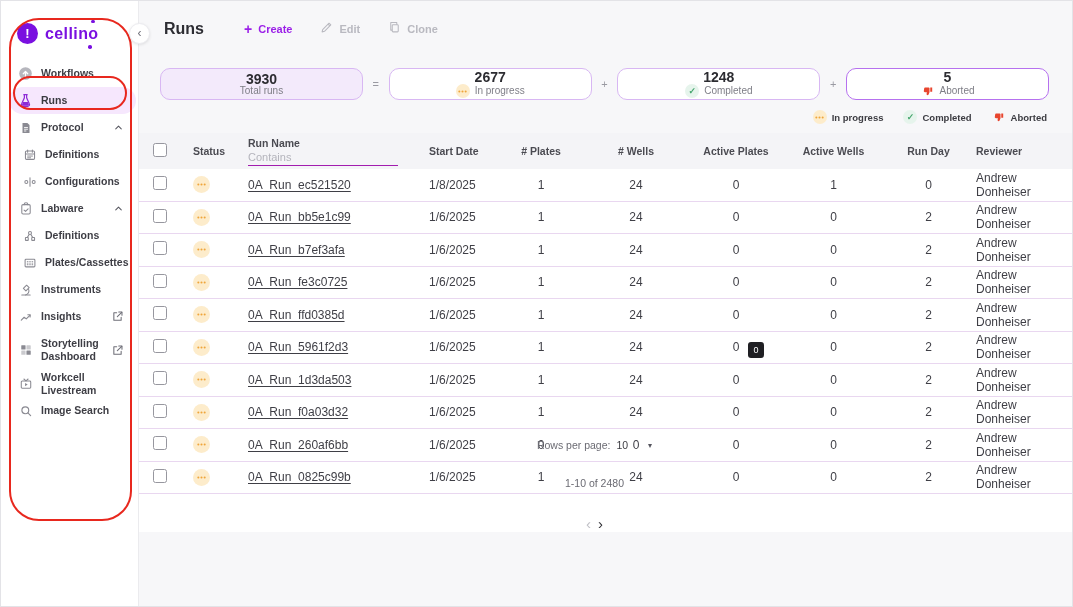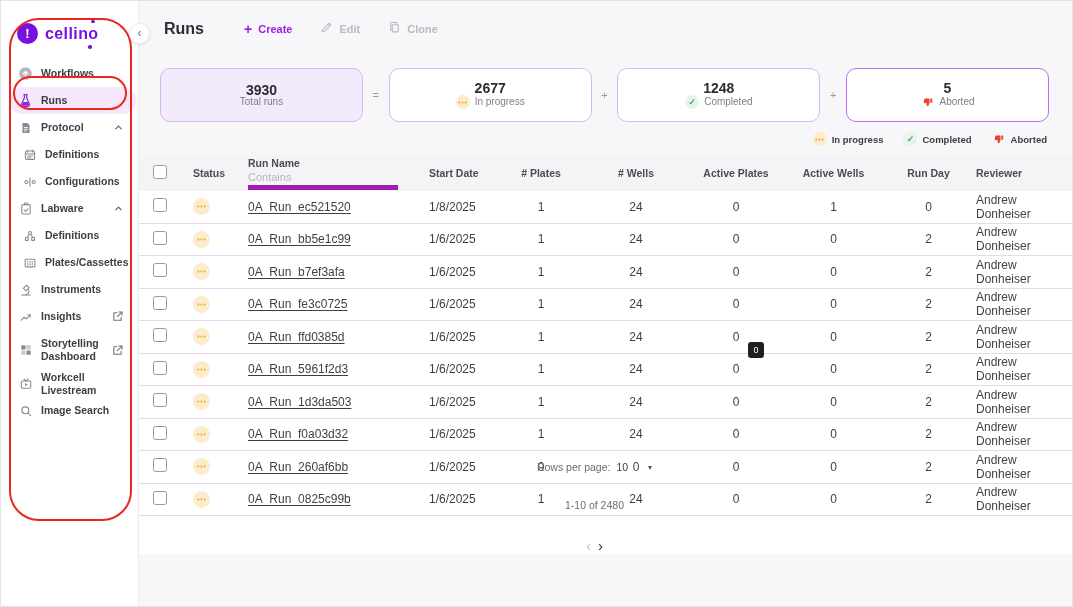--- a/index.html
+++ b/index.html
@@ -38,21 +38,21 @@
   
   .main { position:relative; flex:1; height:100%; }
   .topbar { height:55px; display:flex; align-items:center; padding-left:25px; gap:28px; }
   .page-title { font-size:16px; font-weight:bold; color:#2d2d33; margin-right:12px; }
   .act { display:flex; align-items:center; gap:6px; font-size:11px; font-weight:bold; cursor:pointer; }
   .act.create { color:#9b1fe8; }
   .act.create .plus { font-size:14px; font-weight:bold; line-height:1; }
   .act.disabled { color:#b9b9c0; cursor:default; }
 
   .stats-row { display:flex; align-items:center; margin:12px 23px 0 21px; }
-  .stat-card { width:203px; height:54px; background:#fff; border:1px solid #d8b7f3; border-radius:10px; display:flex; flex-direction:column; align-items:center; justify-content:center; gap:0; cursor:pointer; flex:none; }
+  .stat-card { width:203px; height:32px; background:#fff; border:1px solid #d8b7f3; border-radius:10px; display:flex; flex-direction:column; align-items:center; justify-content:center; gap:0; cursor:pointer; flex:none; }
   .stat-card.highlight { background:#f3eafb; }
   .stat-card.strong { border:1.6px solid #b671ef; }
   .sc-value { font-size:14px; font-weight:bold; color:#2c2c31; line-height:1; }
   .sc-label { font-size:10px; color:#7e7e86; display:flex; align-items:center; gap:5px; line-height:1; }
   .op { flex:1; text-align:center; font-size:11px; color:#9a9aa2; }
 
   .legend-row { display:flex; justify-content:flex-end; align-items:center; gap:20px; margin:10px 25px 0 0; }
   .legend-item { display:flex; align-items:center; gap:5px; font-size:9.5px; font-weight:bold; color:#3c3c42; }
 
   .st-ic { width:14px; height:14px; border-radius:50%; display:inline-flex; align-items:center; justify-content:center; flex:none; }
@@ -60,21 +60,21 @@
   .st-done { background:#e6f4ec; color:#44a56d; font-size:9px; font-weight:bold; }
   .st-abort { background:transparent; }
   .chip-lg { width:17px; height:17px; }
 
   
   .table-card { margin-top:9px; background:#8b5cf6; }
   .tgrid { display:grid; grid-template-columns:40px 55px 181px 67px 90px 100px 100px 95px 95px 1fr; align-items:center; padding:0 16px 0 14px; }
   .thead { height:36px; background:#f4f4f7; font-size:10.5px; font-weight:bold; color:#4b4b52; }
   .th.num { text-align:center; }
   .th-runname { display:flex; flex-direction:column; gap:1px; }
-  .filter-input { border:none; border-bottom:5px solid #a21caf; background:transparent; width:150px; font-size:11px; font-weight:normal; color:#3c3c42; padding:1px 0 2px; outline:none; font-family:"Liberation Sans", sans-serif; }
+  .filter-input { border:none; border-bottom:1px solid #a21caf; background:transparent; width:150px; font-size:11px; font-weight:normal; color:#3c3c42; padding:1px 0 2px; outline:none; font-family:"Liberation Sans", sans-serif; }
   .filter-input::placeholder { color:#b4b4bc; }
   .trow { height:32.5px; border-bottom:1px solid #e9d7f0; font-size:12px; color:#3f3f46; background:#fff; }
   .cell.num { text-align:center; }
   .c-name { text-decoration:underline; text-underline-offset:2px; color:#3f3f46; cursor:pointer; }
   .cb { width:14px; height:14px; border:1.5px solid #97979f; border-radius:2.5px; background:#fff; display:inline-block; cursor:pointer; }
   .pagination { height:38px; display:flex; align-items:center; justify-content:flex-end; gap:26px; padding-right:22px; font-size:10.5px; color:#6b6b73; background:#fff;flex-direction:column; }
   .pp { display:flex; align-items:center; gap:6px; }
   .pp-val { color:#3c3c42; display:flex; align-items:center; gap:20px; cursor:pointer; }
   .caret { font-size:8px; color:#55555e; }
   .pg-prev { font-size:15px; color:#c0c0c6; cursor:pointer; }

